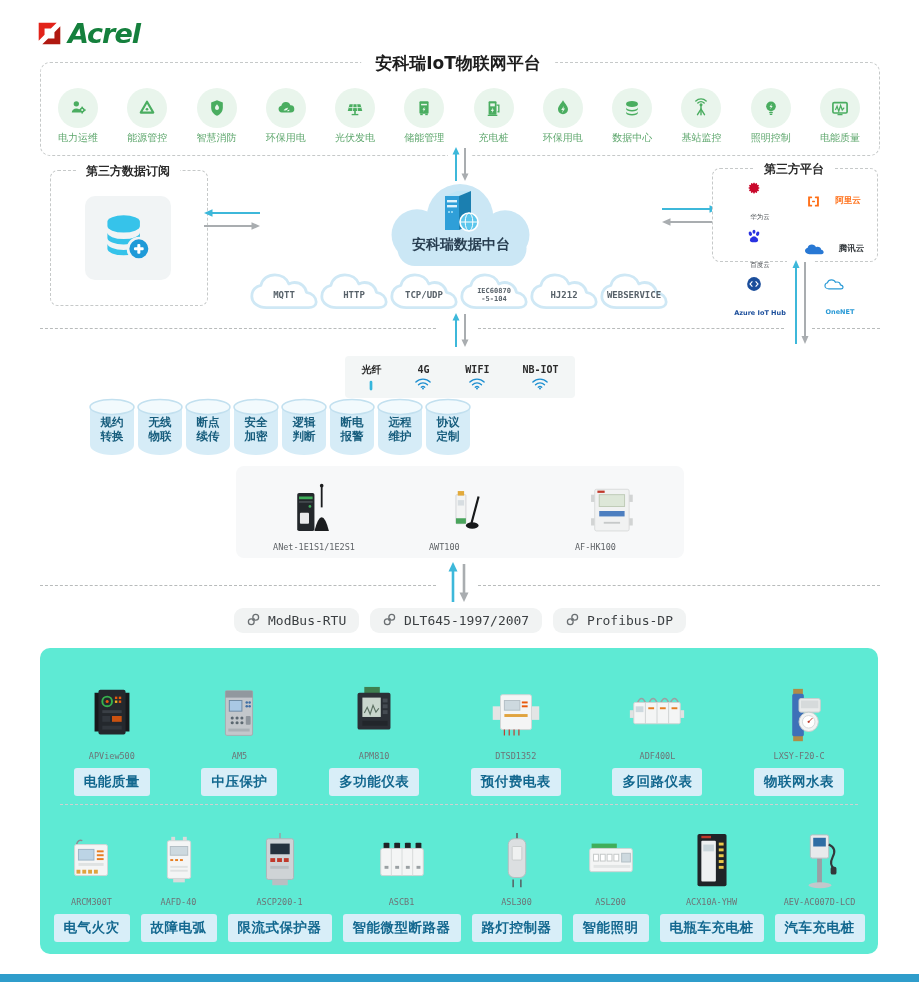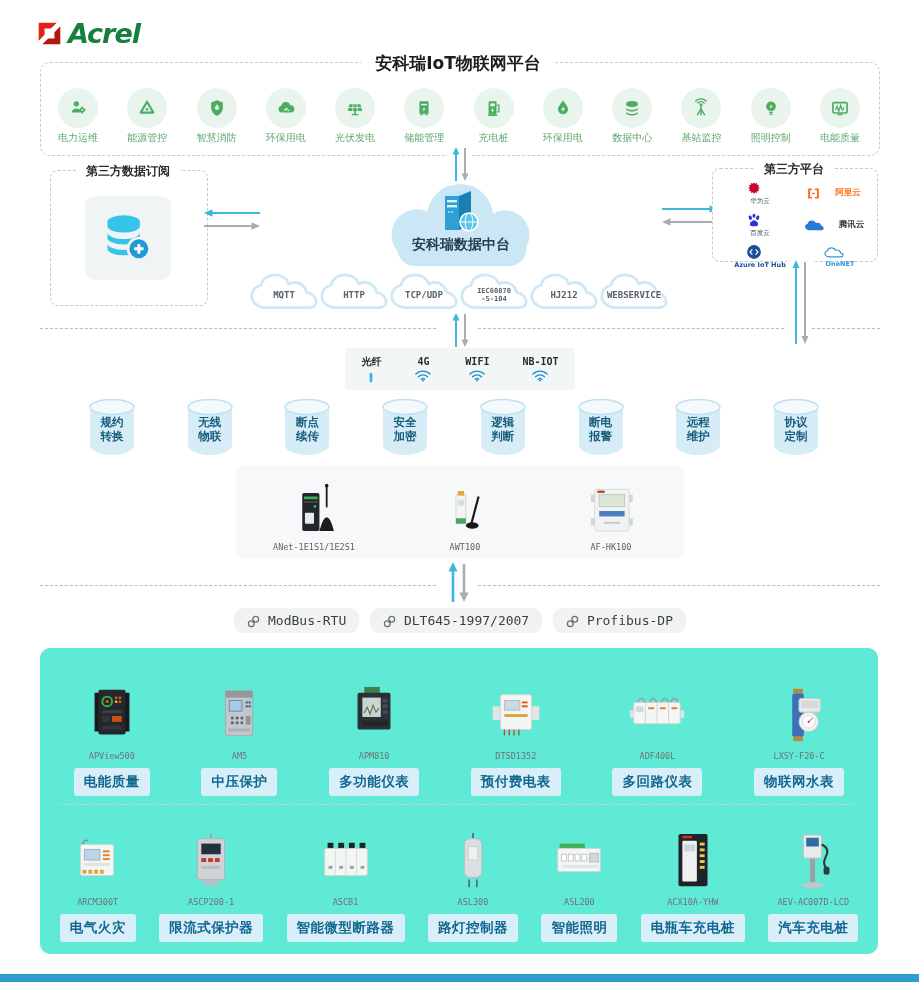--- a/index.html
+++ b/index.html
@@ -32,21 +32,21 @@
 
   
   .cloud-wrap{position:absolute;left:368px;top:180px;width:186px;height:90px;}
   .cloud-wrap .cloud-bg{position:absolute;inset:0;width:100%;height:100%;}
   .cloud-server{position:absolute;left:71px;top:6px;width:44px;height:48px;}
   .cloud-label{position:absolute;left:0;right:0;top:56px;text-align:center;font-size:14px;font-weight:600;color:#273d50;}
 
   
   .tp-box{left:712px;top:168px;width:164px;height:92px;}
   .providers{position:absolute;left:714px;top:180px;width:160px;display:grid;grid-template-columns:1fr 1fr;row-gap:6px;z-index:2;}
-  .prov{display:flex;flex-direction:column;align-items:center;justify-content:center;gap:1px;}
+  .prov{display:flex;flex-direction:column;align-items:center;justify-content:center;gap:17px;}
   .prov-icon{width:18px;height:16px;}
   .prov-label{font-size:6.5px;color:#4a4f53;white-space:nowrap;margin-left:12px;}
   .prov:nth-of-type(2),.prov:nth-of-type(4){flex-direction:row;gap:3px;}
   .prov:nth-of-type(2) .prov-label{font-size:8.5px;font-weight:bold;color:#ff6f17;}
   .prov:nth-of-type(2) .prov-icon{width:13px;height:13px;}
   .prov:nth-of-type(4) .prov-label{font-size:8.5px;font-weight:bold;color:#33383c;}
   .prov:nth-of-type(4) .prov-icon{width:20px;height:13px;}
   .prov:nth-of-type(5) .prov-label{color:#1b4e9b;font-weight:bold;}
   .prov:nth-of-type(6) .prov-icon{width:22px;height:13px;}
   .prov:nth-of-type(6) .prov-label{color:#2a9ad6;font-weight:bold;}
@@ -55,40 +55,40 @@
   .pclouds{position:absolute;left:236px;top:271px;width:446px;display:flex;justify-content:center;}
   .pcloud{position:relative;width:70px;height:44px;}
   .pcloud svg{position:absolute;inset:0;width:100%;height:100%;}
   .pc-label{position:absolute;inset:0;display:flex;align-items:center;justify-content:center;font-family:"DejaVu Sans Mono","Liberation Mono",monospace;font-weight:bold;font-size:9px;color:#58626a;white-space:pre-line;text-align:center;padding-top:3px;}
   .pcloud:nth-of-type(4) .pc-label{font-size:7px;line-height:8px;}
 
   
   .hdash{position:absolute;border-top:1px dashed #b8bbbb;height:0;}
 
   
-  .conn{position:absolute;left:345px;top:348px;width:230px;height:42px;background:#f3f6f6;border-radius:4px;display:flex;justify-content:space-around;align-items:center;}
+  .conn{position:absolute;left:345px;top:356px;width:230px;height:42px;background:#f3f6f6;border-radius:4px;display:flex;justify-content:space-around;align-items:center;}
   .conn-item{display:flex;flex-direction:column;align-items:center;}
   .conn-label{font-family:"DejaVu Sans Mono","Liberation Mono",monospace;font-size:10px;font-weight:bold;color:#2c2c2c;white-space:nowrap;}
   .conn-icon{width:18px;height:13px;margin-top:2px;}
 
   
-  .cyls{position:absolute;left:88px;top:398px;width:732px;display:flex;justify-content:space-between;}
+  .cyls{position:absolute;left:88px;top:398px;width:732px;display:flex;}
   .cyl{position:relative;width:48px;height:58px;}
   .cyl svg{position:absolute;inset:0;width:100%;height:100%;}
   .cyl-label{position:absolute;left:0;right:0;top:17px;text-align:center;font-size:11.5px;line-height:14px;font-weight:bold;color:#175d7d;white-space:pre-line;}
 
   
   .gw-box{position:absolute;left:236px;top:466px;width:448px;height:92px;background:#f7f8f9;border-radius:8px;display:flex;justify-content:space-around;align-items:flex-end;padding-bottom:6px;box-sizing:border-box;}
-  .gw{display:flex;flex-direction:column;align-items:center;}
+  .gw{display:flex;flex-direction:column;align-items:flex-start;}
   .gw svg{width:72px;height:58px;}
   .gw-model{font-family:"DejaVu Sans Mono","Liberation Mono",monospace;font-size:8.5px;color:#5e6266;margin-top:2px;white-space:nowrap;}
 
   
   .fpills{position:absolute;left:234px;top:608px;width:452px;display:flex;justify-content:space-between;}
-  .fpill{display:flex;align-items:flex-end;gap:8px;background:#f1f3f3;border-radius:9px;padding:5px 13px;font-family:"DejaVu Sans Mono","Liberation Mono",monospace;font-size:13px;color:#3b3f42;white-space:nowrap;}
+  .fpill{display:flex;align-items:flex-start;gap:8px;background:#f1f3f3;border-radius:9px;padding:5px 13px;font-family:"DejaVu Sans Mono","Liberation Mono",monospace;font-size:13px;color:#3b3f42;white-space:nowrap;}
   .link-icon{width:13px;height:13px;}
 
   
   .prod-box{position:absolute;left:40px;top:648px;width:838px;height:306px;background:#5eead4;border-radius:10px;}
   .prow{position:absolute;left:8px;right:8px;display:flex;justify-content:space-around;align-items:flex-end;}
   .prow1{top:10px;height:138px;}
   .prow2{top:162px;height:132px;}
   .prod{display:flex;flex-direction:column;align-items:center;}
   .prod svg{width:70px;height:62px;}
   .prod-model{font-family:"DejaVu Sans Mono","Liberation Mono",monospace;font-size:8.5px;color:#6e7276;margin:4px 0 7px;white-space:nowrap;}
@@ -971,20 +971,27 @@
 
     <div class="prod">
           <svg>
             <use href="#dev-arcm" xlink:href="#dev-arcm"></use>
           </svg>
           <span class="prod-model">ARCM300T</span>
           <span class="prod-cat">电气火灾</span>
         </div>
         <div class="prod">
           <svg>
+            <use href="#dev-din" xlink:href="#dev-din"></use>
+          </svg>
+          <span class="prod-model">AAFD-40</span>
+          <span class="prod-cat">故障电弧</span>
+        </div>
+        <div class="prod">
+          <svg>
             <use href="#dev-ascp" xlink:href="#dev-ascp"></use>
           </svg>
           <span class="prod-model">ASCP200-1</span>
           <span class="prod-cat">限流式保护器</span>
         </div>
         <div class="prod">
           <svg>
             <use href="#dev-ascb" xlink:href="#dev-ascb"></use>
           </svg>
           <span class="prod-model">ASCB1</span>

